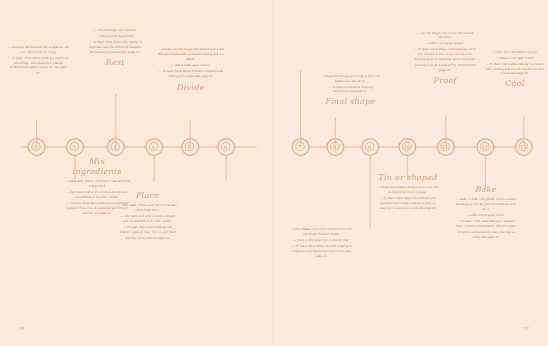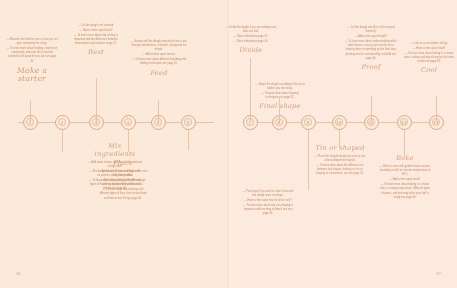--- a/index.html
+++ b/index.html
@@ -117,70 +117,61 @@
   <div class="stem" style="left:339px; top:130px; height:18px;"></div>
   <div class="stem" style="left:371px; top:96px;  height:26px;"></div>
   <div class="stem" style="left:404px; top:130px; height:26px;"></div>
   <div class="stem" style="left:436px; top:96px;  height:26px;"></div>
 
   <div class="callout above" style="left:6px; top:38px; width:52px;">
     <div class="body">
       <p>— Measure the batches into a clean jar, set your community for rising.</p>
       <p>— To learn more about feeding a starter on sourdough, and what the is started schedule look good for you, do can page 44.</p>
     </div>
-    <div class="heading">Make a starter</div>
   </div>
 
   <div class="callout below" style="left:98px; top:160px; width:50px;">
     <div class="heading sm">Place</div>
     <div class="body">
       <p>— Add water, brown, and flour in the ratio into a large bowl.</p>
       <p>— Mix lastly and until it forms a dough with no patches of dry flour visible.</p>
       <p>— To learn more about baking with different types of flour, how to start feed and how to mix the rye page 60.</p>
     </div>
   </div>
 
   <div class="callout above" style="left:69px; top:24px; width:54px;">
     <div class="body">
       <p>— Let the dough rest covered.</p>
       <p>— Have a timer apart level?</p>
       <p>— To learn more about why resting is important and the difference between fermentation and autolyse stage 47.</p>
     </div>
     <div class="heading sm">Rest</div>
   </div>
 
-  <div class="callout below" style="left:54px; top:143px; width:54px;margin-left:34px;">
+  <div class="callout below" style="left:54px; top:132px; width:54px;">
     <div class="heading sm">Mix ingredients</div>
     <div class="body">
       <p>— Add water, brown, and flour in the ratio into a large bowl.</p>
       <p>— Mix lastly and until it forms a dough with no patches of dry flour visible.</p>
       <p>— To learn more about baking with different types of flour, how to start feed and how to mix the rye page 60.</p>
     </div>
   </div>
 
   <div class="callout above" style="left:131px; top:40px; width:56px;">
     <div class="body">
       <p>— Knead until the dough and stretch into a are through smoothness, a smooth, strong and not elastic.</p>
       <p>— Add a timer apart torrent.</p>
       <p>— To learn more about different kneading and folding techniques see page 52.</p>
     </div>
-    <div class="heading sm">Feed</div>
-  </div>
-
-
-  <div class="callout above" style="left:225px; top:26px; width:52px;">
-    <div class="body">
-      <p>— Divide the dough if you are making more than one loaf.</p>
-      <p>— More information page 62.</p>
-      <p>— More information page 44.</p>
-    </div>
     <div class="heading sm">Divide</div>
   </div>
 
-  <div class="callout above" style="left:255px; top:62px; width:50px;margin-top:21px;">
+
+
+  <div class="callout above" style="left:267px; top:62px; width:50px;">
     <div class="body">
       <p>— Shape the dough according to the tin or basket you are using.</p>
       <p>— To learn more about shaping techniques see page 52.</p>
     </div>
     <div class="heading sm">Final shape</div>
   </div>
 
   <div class="callout below" style="left:242px; top:190px; width:52px;">
     <div class="body">
       <p>— Pre-shape if you wish to shock how well the dough loses its shape.</p>

